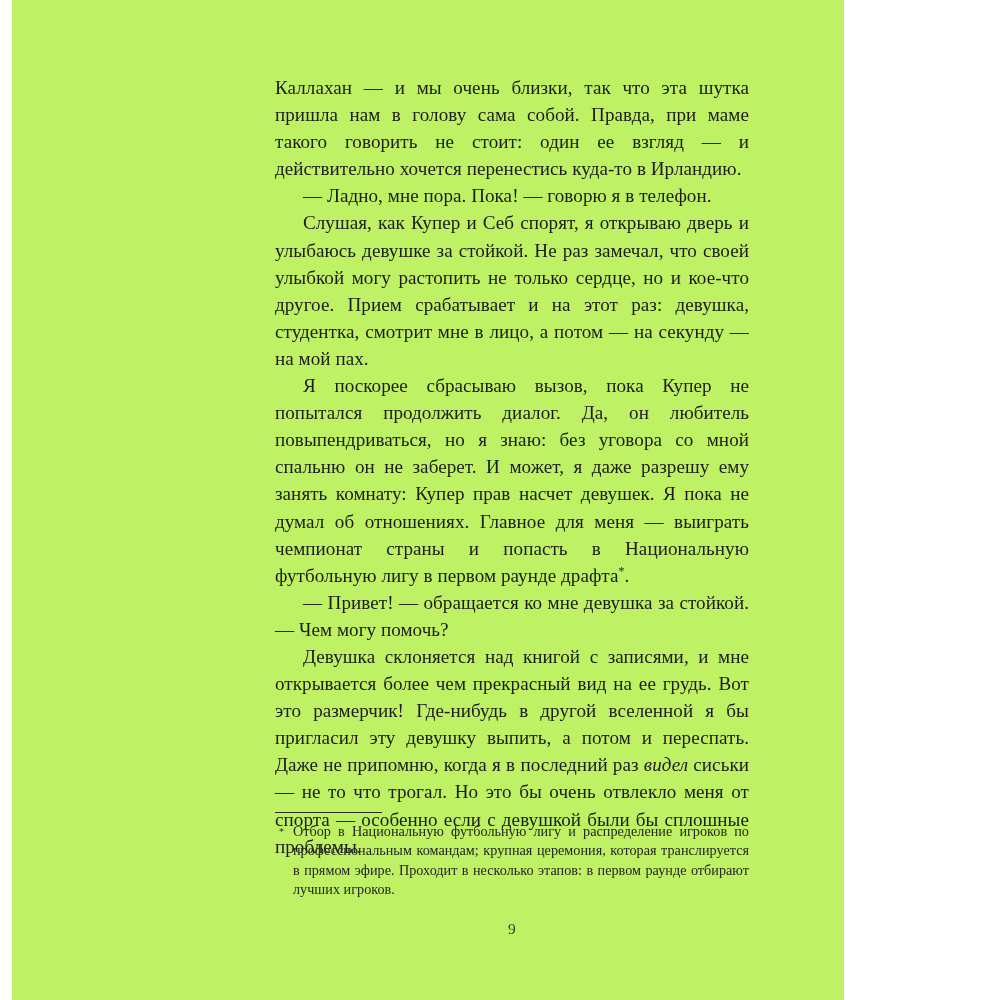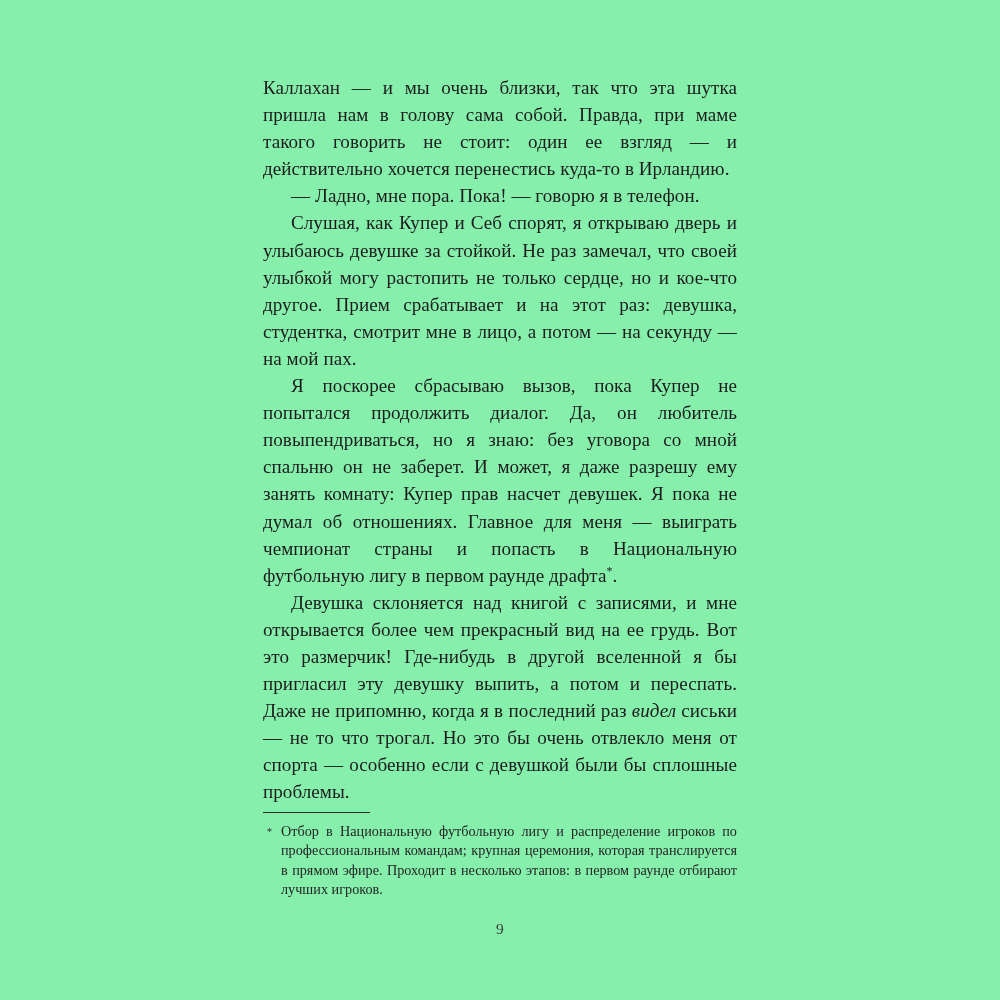--- a/index.html
+++ b/index.html
@@ -12,24 +12,24 @@
     height: 1000px;
     position: relative;
     overflow: hidden;
     font-family: "Liberation Serif", "DejaVu Serif", serif;
     color: #1a1a1a;
     -webkit-font-smoothing: antialiased;
   }
 
   .page {
     position: absolute;
-    left: 0; top: 0;
-    width: 1000px;
+    left: 12px; top: 0;
+    width: 832px;
     height: 1000px;
-    background: #86efac;
+    background: #bef264;
   }
 
   
   .text-column {
     position: absolute;
     left: 263px;
     top: 74px;
     width: 474px;
   }
 
@@ -118,20 +118,21 @@
   <div class="text-column">
 
     <p class="para">Каллахан — и мы очень близки, так что эта шутка пришла нам в голову сама собой. Правда, при маме такого говорить не стоит: один ее взгляд — и действительно хочется перенестись куда-то в Ирландию.</p>
 
     <p class="para indent">— Ладно, мне пора. Пока! — говорю я в телефон.</p>
 
     <p class="para indent">Слушая, как Купер и Себ спорят, я открываю дверь и улыбаюсь девушке за стойкой. Не раз замечал, что своей улыбкой могу растопить не только сердце, но и кое-что другое. Прием срабатывает и на этот раз: девушка, студентка, смотрит мне в лицо, а потом — на секунду — на мой пах.</p>
 
     <p class="para indent"><span>Я поскорее сбрасываю вызов, пока Купер не попытался продолжить диалог. Да, он любитель повыпендриваться, но я знаю: без уговора со мной спальню он не заберет. И может, я даже разрешу ему занять комнату: Купер прав насчет девушек. Я пока не думал об отношениях. Главное для меня — выиграть чемпионат страны и попасть в Национальную футбольную лигу в первом раунде драфта</span><span class="fn-marker">*</span><span>.</span></p>
 
+    <p class="para indent">— Привет! — обращается ко мне девушка за стойкой. — Чем могу помочь?</p>
 
 
     <p class="para indent"><span>Девушка склоняется над книгой с записями, и мне открывается более чем прекрасный вид на ее грудь. Вот это размерчик! Где-нибудь в другой вселенной я бы пригласил эту девушку выпить, а потом и переспать. Даже не припомню, когда я в последний раз </span><em>видел</em><span> сиськи — не то что трогал. Но это бы очень отвлекло меня от спорта — особенно если с девушкой были бы сплошные проблемы.</span></p>
 
   </div>
 
   <div class="footnote-block">
     <div class="footnote-rule"></div>
     <div class="footnote-body">
       <span class="footnote-star">*</span>

